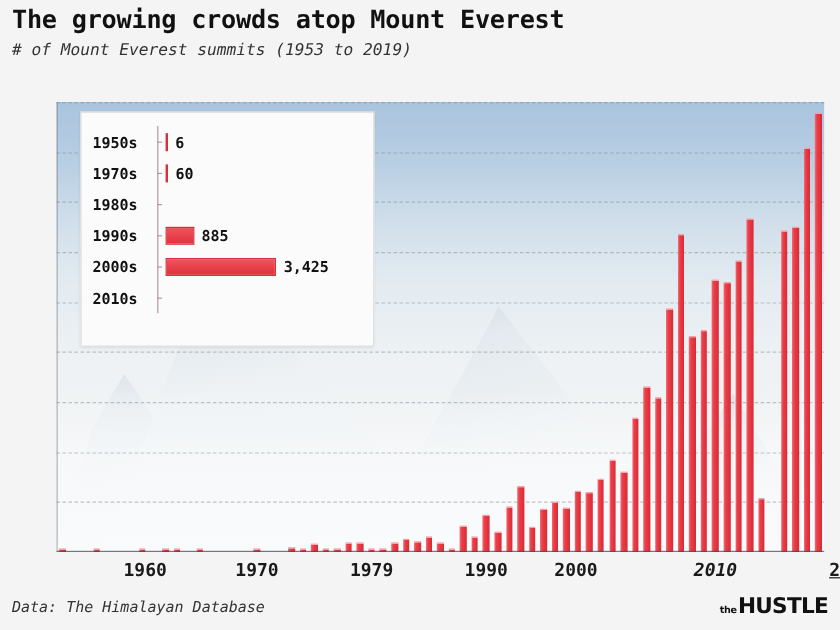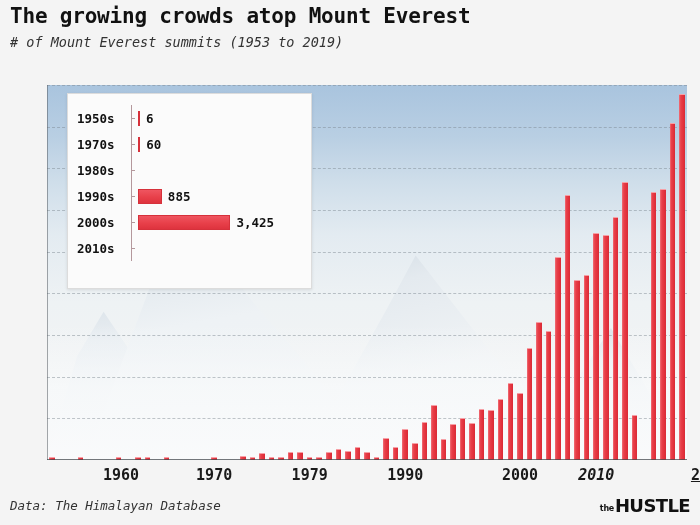--- a/index.html
+++ b/index.html
@@ -238,21 +238,21 @@
       <div class="x-axis"></div>
       <div id="xticks"></div>
     </div>
   </div>
 
   <div class="x-labels" id="x-labels">
       <div class="x-label" style="left: 74px;">1960</div>
       <div class="x-label" style="left: 167.164px;">1970</div>
       <div class="x-label" style="left: 262.687px;">1979</div>
       <div class="x-label" style="left: 358.209px;">1990</div>
-      <div class="x-label" style="left: 473px;">2000</div>
+      <div class="x-label" style="left: 433px;">2000</div>
       <div class="x-label" style="left: 549.254px; font-style: italic;">2010</div>
       <div class="x-label" style="left: 662px; text-decoration: underline;">2019</div>
     </div>
 
   <div class="inset">
     <div class="inset-rows" id="inset-rows">
         <div class="irow">
           <div class="ilab">1950s</div>
           <div class="iaxis"></div>
           <div class="ibarwrap">

